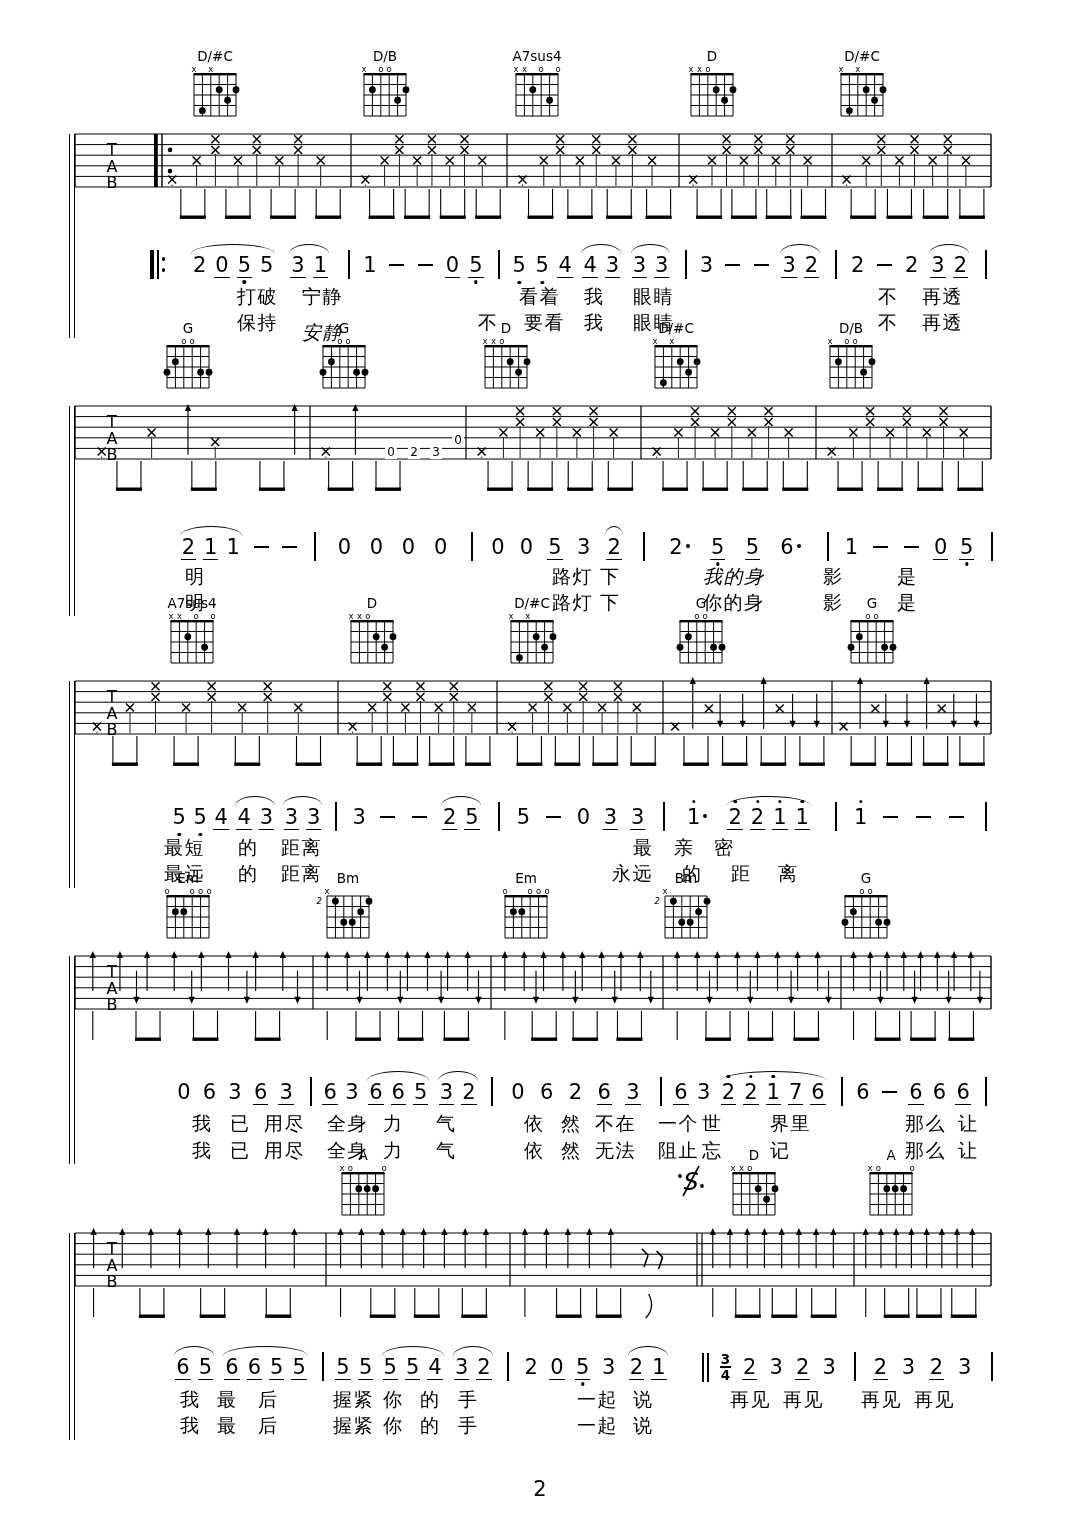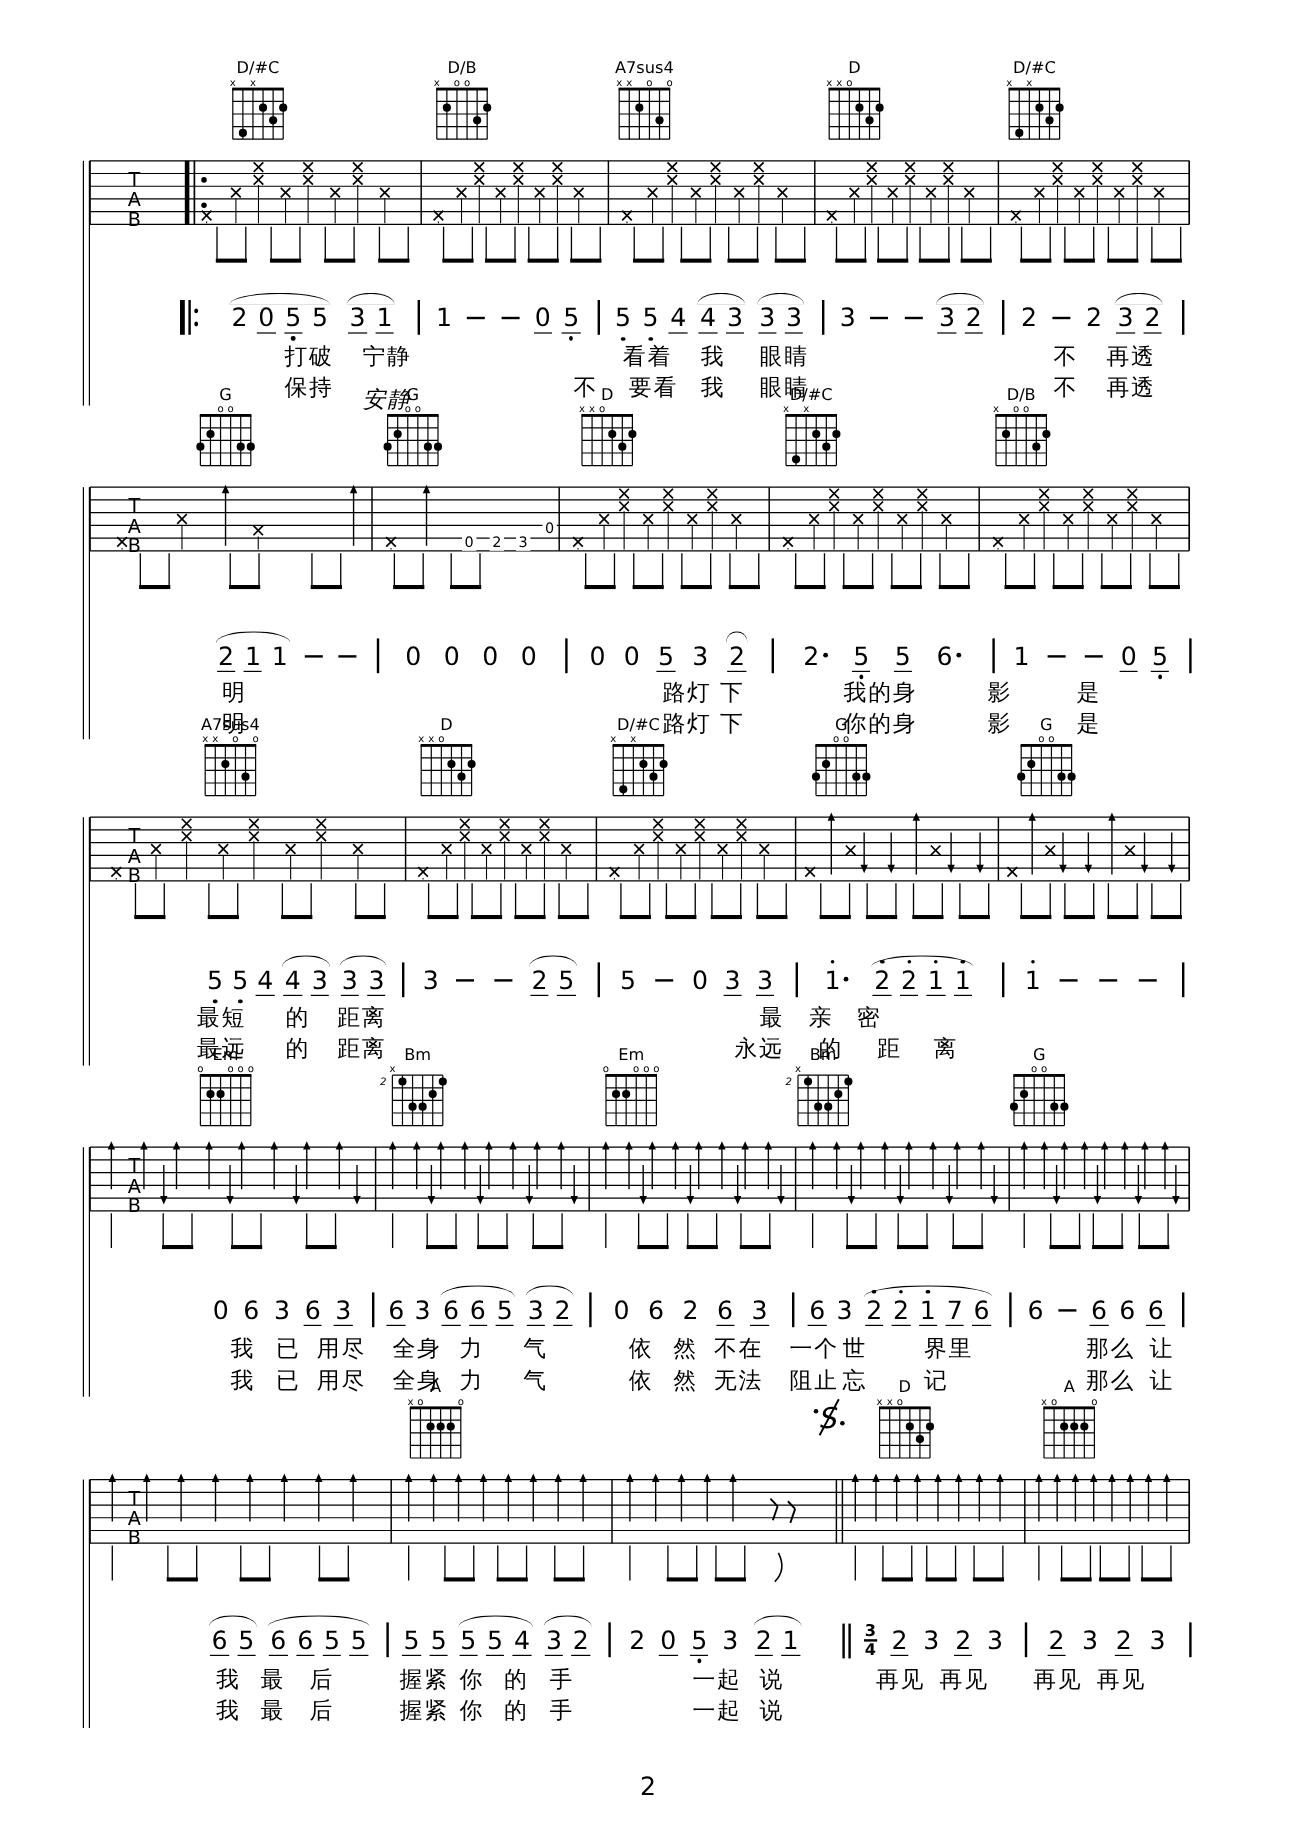--- a/index.html
+++ b/index.html
@@ -1629,21 +1629,21 @@
       </div>
       <span class="bar" style="left: 314px;"></span>
       <span class="bar" style="left: 471px;"></span>
       <span class="bar" style="left: 643px;"></span>
       <span class="bar" style="left: 827px;"></span>
       <span class="bar" style="left: 991px;"></span>
     </div>
     <span class="lyr" style="left: 185px; top: 564px;">明</span>
     <span class="lyr" style="left: 552px; top: 564px;">路灯</span>
     <span class="lyr" style="left: 600px; top: 564px;">下</span>
-    <span class="lyr" style="left: 703px; top: 564px;">我的身</span>
+    <span class="lyr" style="left: 703px; top: 564px; font-style: italic;">我的身</span>
     <span class="lyr" style="left: 823px; top: 564px;">影</span>
     <span class="lyr" style="left: 897px; top: 564px;">是</span>
     <span class="lyr" style="left: 185px; top: 590px;">明</span>
     <span class="lyr" style="left: 552px; top: 590px;">路灯</span>
     <span class="lyr" style="left: 600px; top: 590px;">下</span>
     <span class="lyr" style="left: 703px; top: 590px;">你的身</span>
     <span class="lyr" style="left: 823px; top: 590px;">影</span>
     <span class="lyr" style="left: 897px; top: 590px;">是</span>
     <div class="jline" style="top: 800px;">
       <div class="meas" style="left: 160px; width: 175px;">

